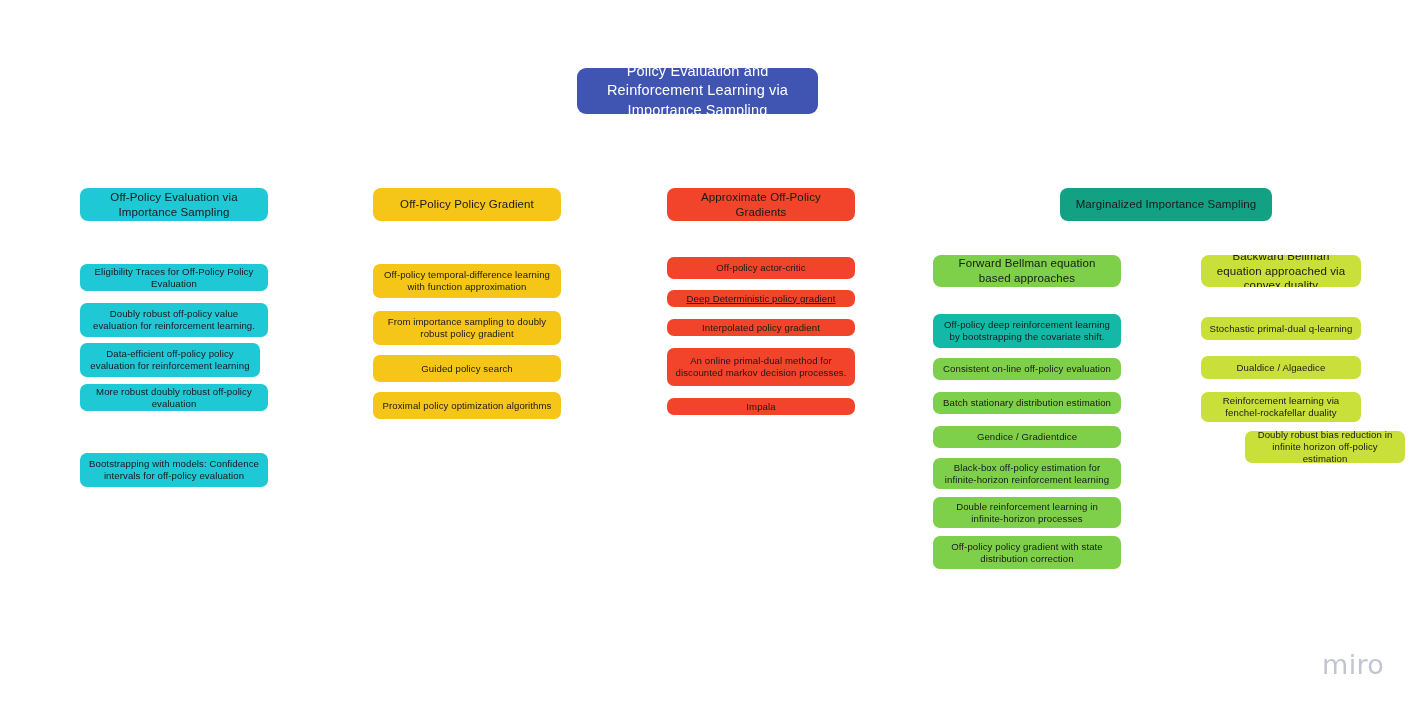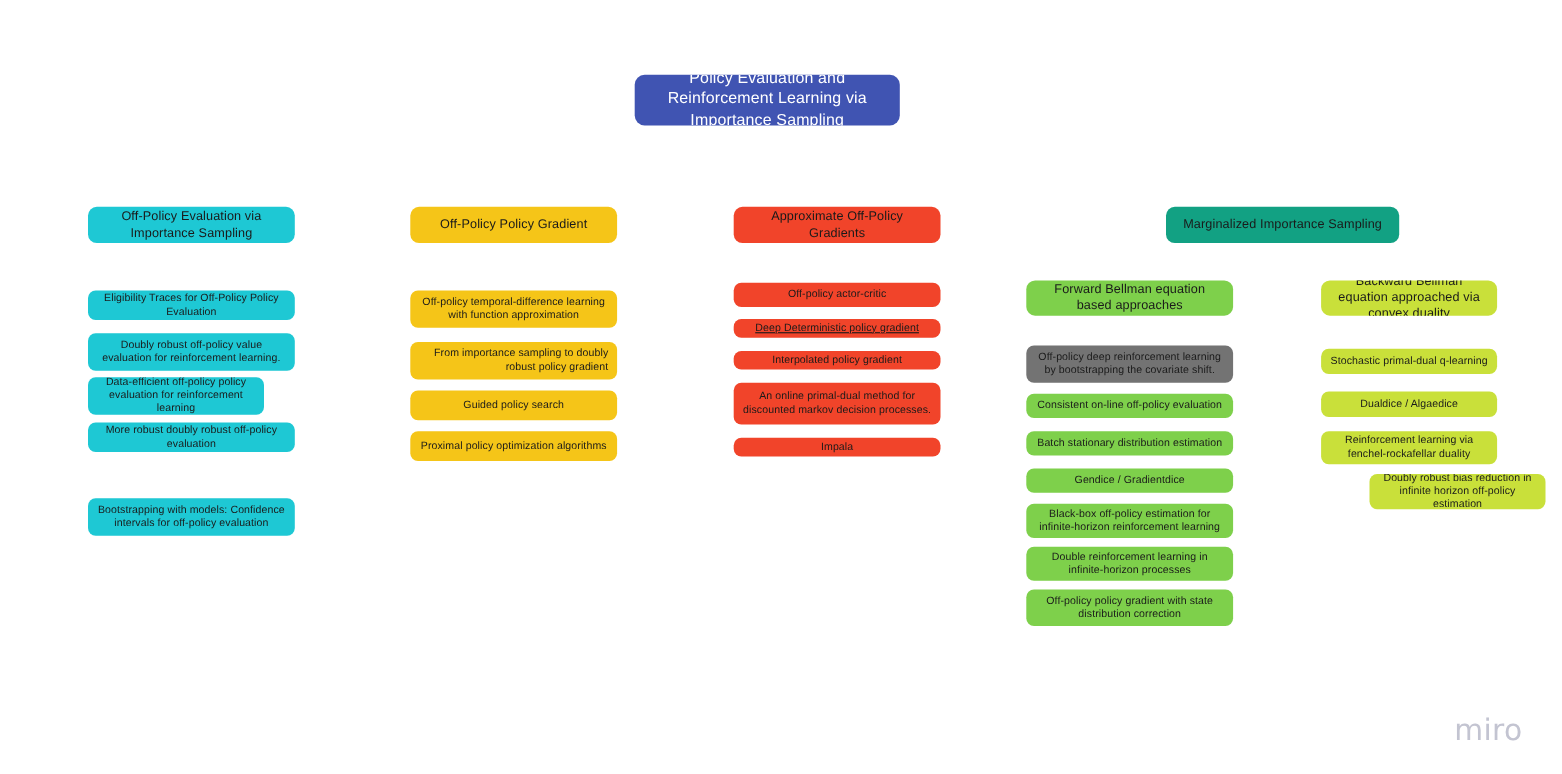--- a/index.html
+++ b/index.html
@@ -74,36 +74,36 @@
     </div>
     <div class="node branch" style="left: 80px; top: 188px; width: 188px; height: 33px; background: rgb(30, 200, 212);">
       <span class="node-text">Off-Policy Evaluation via Importance Sampling</span>
     </div>
     <div class="node leaf" style="left: 80px; top: 264px; width: 188px; height: 27px; background: rgb(30, 200, 212);">
       <span class="node-text">Eligibility Traces for Off-Policy Policy Evaluation</span>
     </div>
     <div class="node leaf" style="left: 80px; top: 303px; width: 188px; height: 34px; background: rgb(30, 200, 212);">
       <span class="node-text">Doubly robust off-policy value evaluation for reinforcement learning.</span>
     </div>
-    <div class="node leaf" style="left: 80px; top: 343px; width: 160px; height: 34px; background: rgb(30, 200, 212); text-align: center;">
+    <div class="node leaf" style="left: 80px; top: 343px; width: 180px; height: 34px; background: rgb(30, 200, 212); text-align: center;">
       <span class="node-text">Data-efficient off-policy policy evaluation for reinforcement learning</span>
     </div>
     <div class="node leaf" style="left: 80px; top: 384px; width: 188px; height: 27px; background: rgb(30, 200, 212);">
       <span class="node-text">More robust doubly robust off-policy evaluation</span>
     </div>
     <div class="node leaf" style="left: 80px; top: 453px; width: 188px; height: 34px; background: rgb(30, 200, 212);">
       <span class="node-text">Bootstrapping with models: Confidence intervals for off-policy evaluation</span>
     </div>
     <div class="node branch" style="left: 373px; top: 188px; width: 188px; height: 33px; background: rgb(245, 197, 24);">
       <span class="node-text">Off-Policy Policy Gradient</span>
     </div>
     <div class="node leaf" style="left: 373px; top: 264px; width: 188px; height: 34px; background: rgb(245, 197, 24);">
       <span class="node-text">Off-policy temporal-difference learning with function approximation</span>
     </div>
-    <div class="node leaf" style="left: 373px; top: 311px; width: 188px; height: 34px; background: rgb(245, 197, 24); text-align: right;">
+    <div class="node leaf" style="left: 373px; top: 311px; width: 188px; height: 34px; background: rgb(245, 197, 24);">
       <span class="node-text">From importance sampling to doubly robust policy gradient</span>
     </div>
     <div class="node leaf" style="left: 373px; top: 355px; width: 188px; height: 27px; background: rgb(245, 197, 24);">
       <span class="node-text">Guided policy search</span>
     </div>
     <div class="node leaf" style="left: 373px; top: 392px; width: 188px; height: 27px; background: rgb(245, 197, 24);">
       <span class="node-text">Proximal policy optimization algorithms</span>
     </div>
     <div class="node branch" style="left: 667px; top: 188px; width: 188px; height: 33px; background: rgb(241, 68, 42);">
       <span class="node-text">Approximate Off-Policy Gradients</span>
@@ -122,21 +122,21 @@
     </div>
     <div class="node leaf" style="left: 667px; top: 398px; width: 188px; height: 17px; background: rgb(241, 68, 42);">
       <span class="node-text">Impala</span>
     </div>
     <div class="node branch" style="left: 1060px; top: 188px; width: 212px; height: 33px; background: rgb(18, 161, 131);">
       <span class="node-text">Marginalized Importance Sampling</span>
     </div>
     <div class="node branch" style="left: 933px; top: 255px; width: 188px; height: 32px; background: rgb(126, 208, 75);">
       <span class="node-text">Forward Bellman equation based approaches</span>
     </div>
-    <div class="node leaf" style="left: 933px; top: 314px; width: 188px; height: 34px; background: #737373;">
+    <div class="node leaf" style="left: 933px; top: 314px; width: 188px; height: 34px; background: #14b8a6;">
       <span class="node-text">Off-policy deep reinforcement learning by bootstrapping the covariate shift.</span>
     </div>
     <div class="node leaf" style="left: 933px; top: 358px; width: 188px; height: 22px; background: rgb(126, 208, 75);">
       <span class="node-text">Consistent on-line off-policy evaluation</span>
     </div>
     <div class="node leaf" style="left: 933px; top: 392px; width: 188px; height: 22px; background: rgb(126, 208, 75);">
       <span class="node-text">Batch stationary distribution estimation</span>
     </div>
     <div class="node leaf" style="left: 933px; top: 426px; width: 188px; height: 22px; background: rgb(126, 208, 75);">
       <span class="node-text">Gendice / Gradientdice</span>

